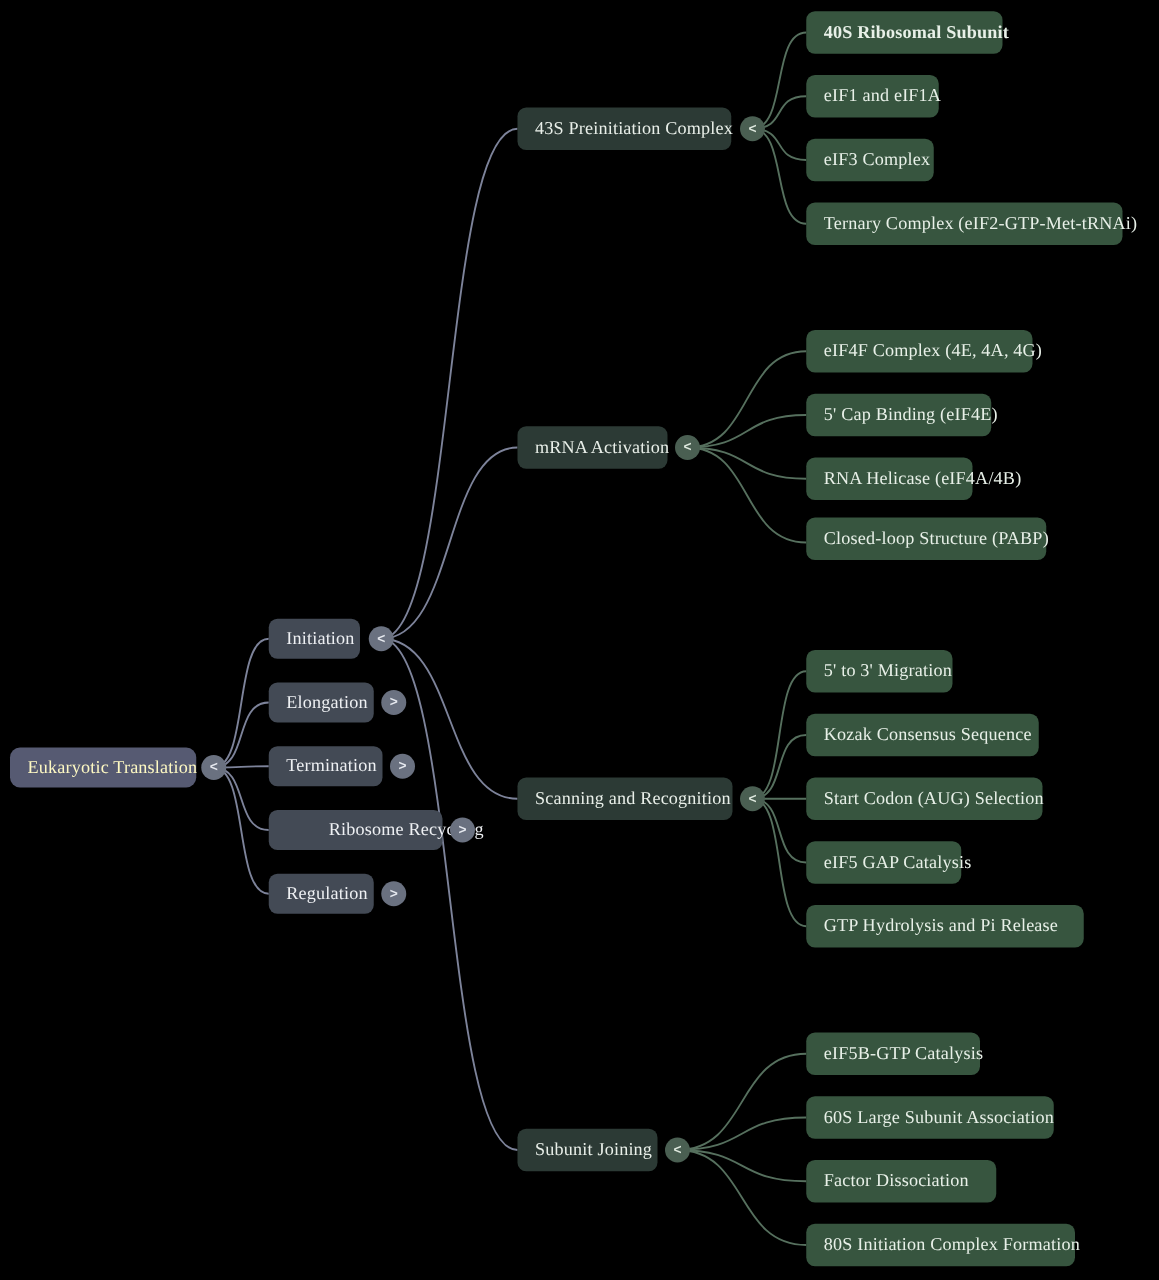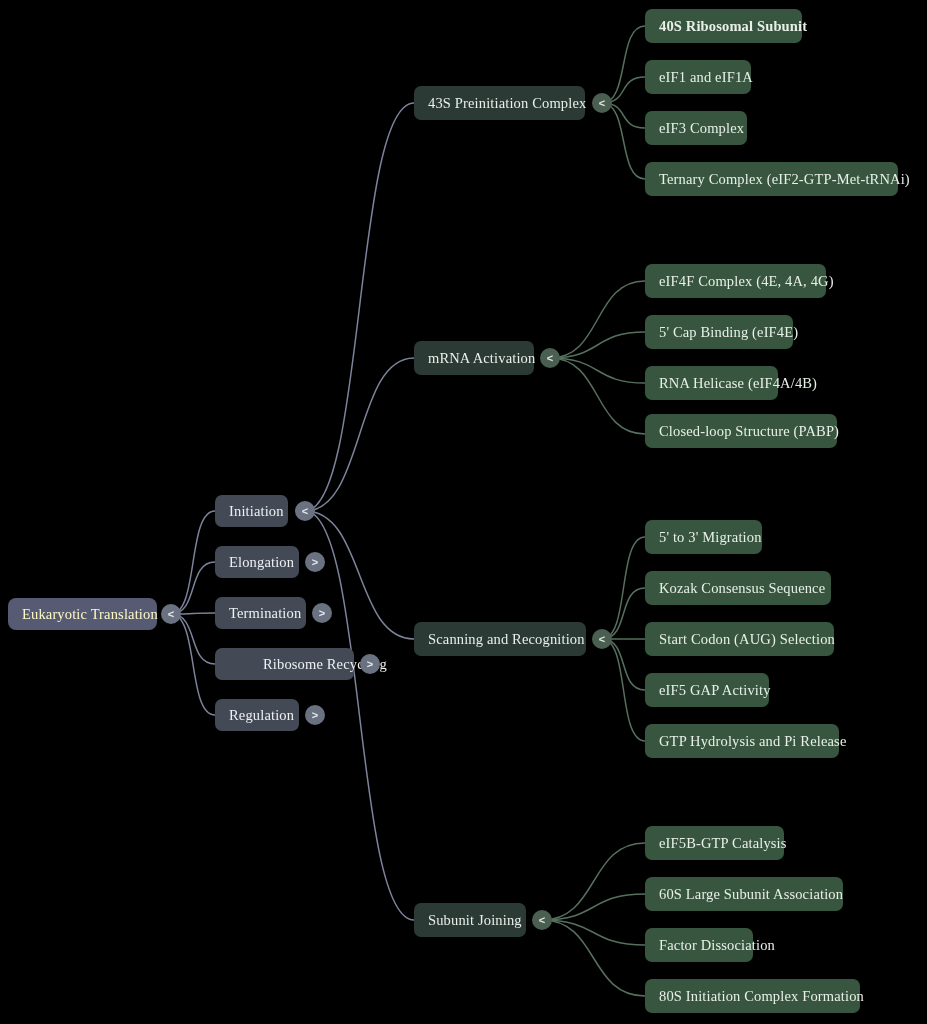--- a/index.html
+++ b/index.html
@@ -181,34 +181,34 @@
     <div class="node leaf" style="left: 645px; top: 520px; width: 117px; height: 34px;">
       <span>5' to 3' Migration</span>
     </div>
     <div class="node leaf" style="left: 645px; top: 571px; width: 186px; height: 34px;">
       <span>Kozak Consensus Sequence</span>
     </div>
     <div class="node leaf" style="left: 645px; top: 622px; width: 189px; height: 34px;">
       <span>Start Codon (AUG) Selection</span>
     </div>
     <div class="node leaf" style="left: 645px; top: 673px; width: 124px; height: 34px;">
-      <span>eIF5 GAP Activity</span>
-    </div>
-    <div class="node leaf" style="left: 645px; top: 724px; width: 194px; height: 34px;">
+      <span>eIF5 GAP Catalysis</span>
+    </div>
+    <div class="node leaf" style="left: 645px; top: 724px; width: 222px; height: 34px;">
       <span>GTP Hydrolysis and Pi Release</span>
     </div>
     <div class="node level2" style="left: 414px; top: 903px; width: 112px; height: 34px;">
       <span>Subunit Joining</span>
     </div>
     <div class="toggle green" style="left: 532px; top: 910px;">&lt;</div>
     <div class="node leaf" style="left: 645px; top: 826px; width: 139px; height: 34px;">
       <span>eIF5B-GTP Catalysis</span>
     </div>
     <div class="node leaf" style="left: 645px; top: 877px; width: 198px; height: 34px;">
       <span>60S Large Subunit Association</span>
     </div>
-    <div class="node leaf" style="left: 645px; top: 928px; width: 108px; height: 34px;">
+    <div class="node leaf" style="left: 645px; top: 928px; width: 152px; height: 34px;">
       <span>Factor Dissociation</span>
     </div>
     <div class="node leaf" style="left: 645px; top: 979px; width: 215px; height: 34px;">
       <span>80S Initiation Complex Formation</span>
     </div>
   </div>
 
 </body></html>

